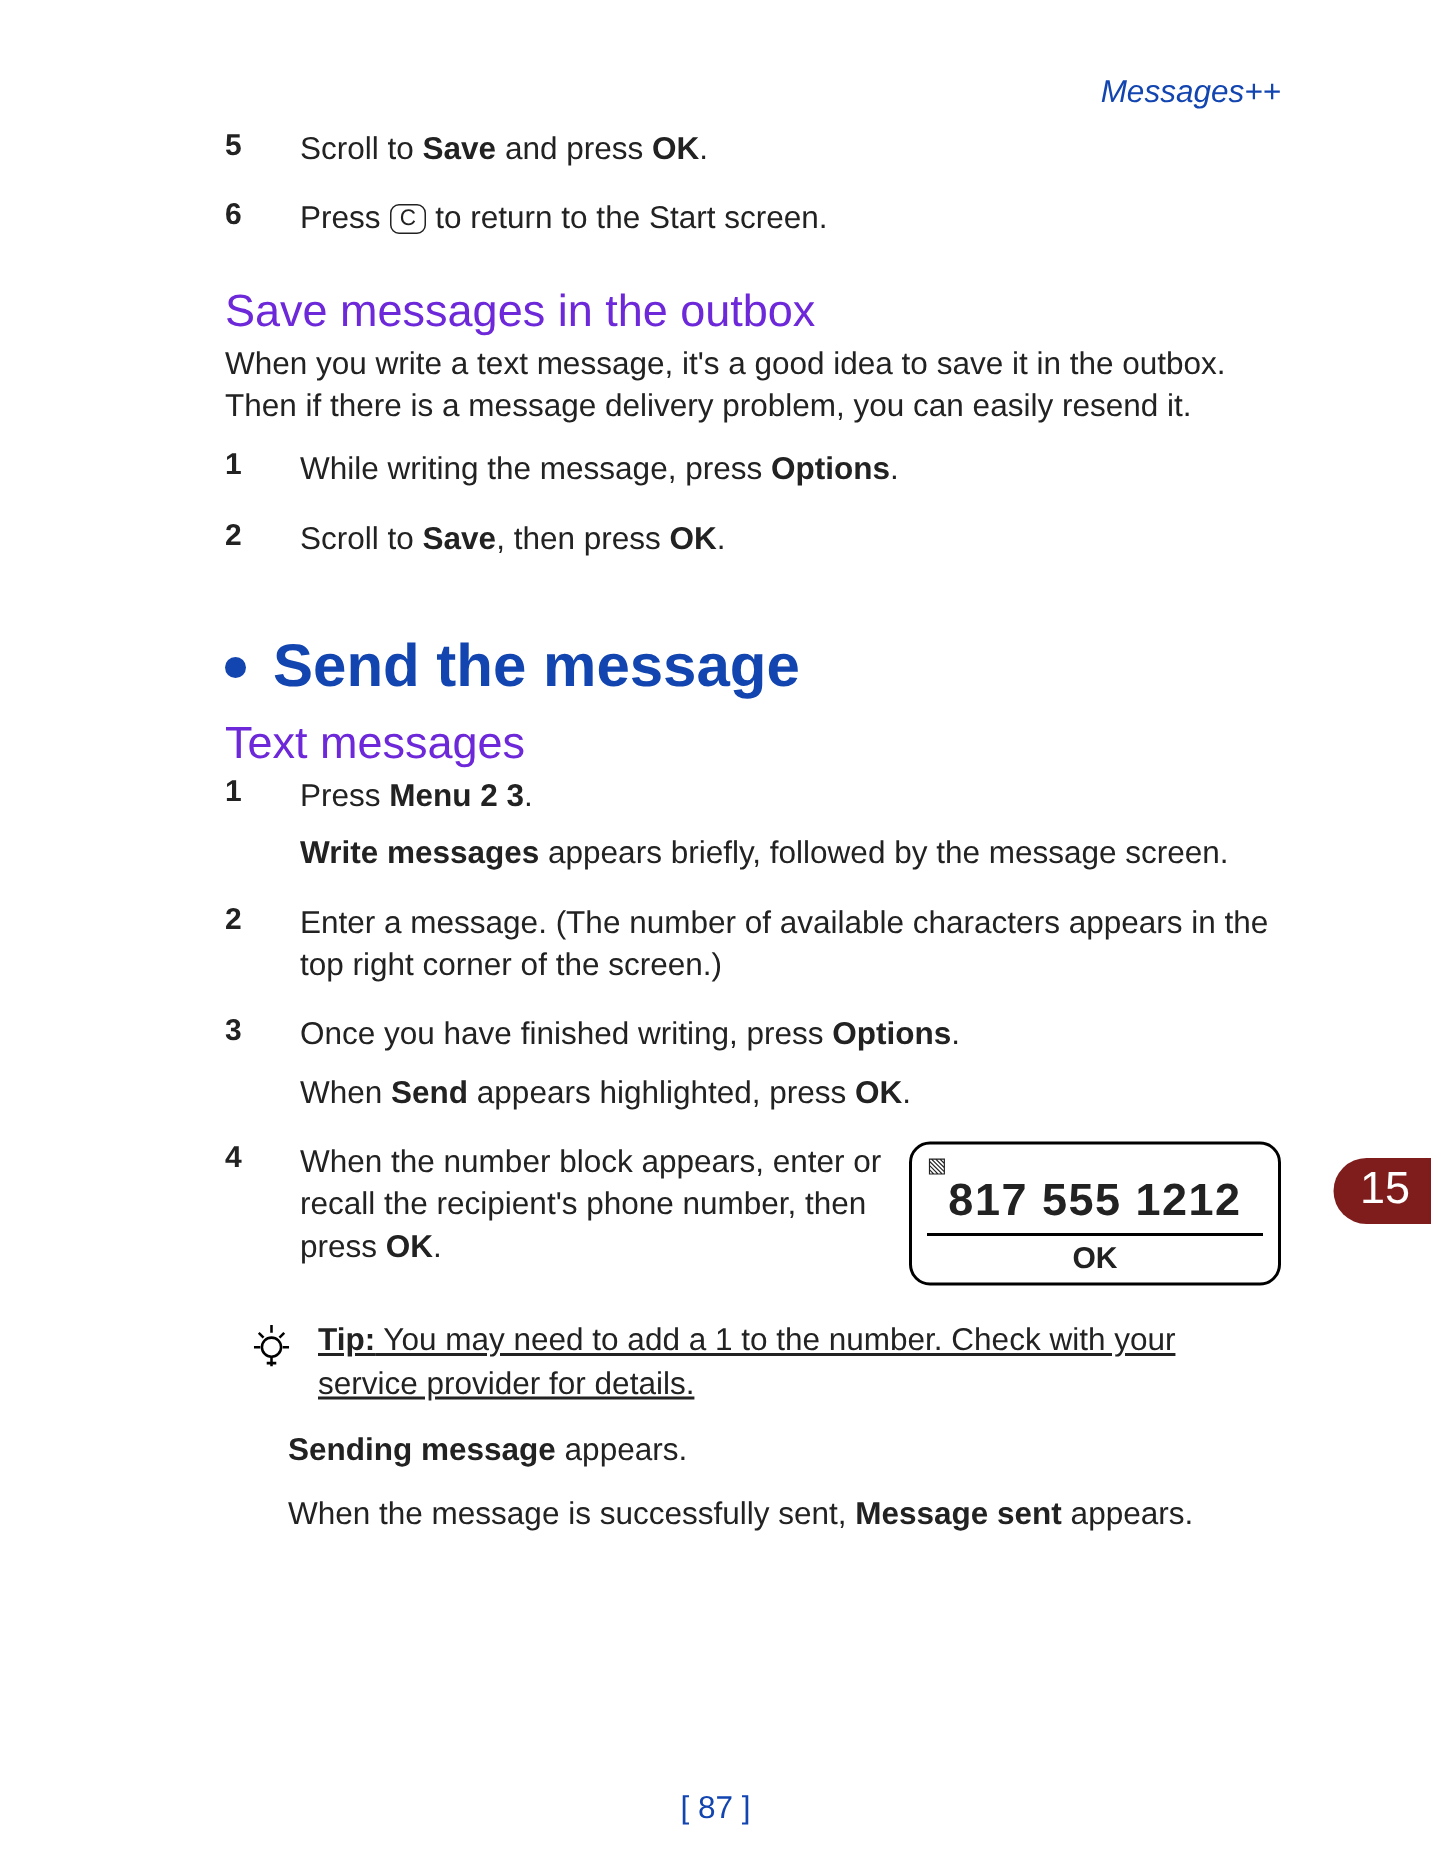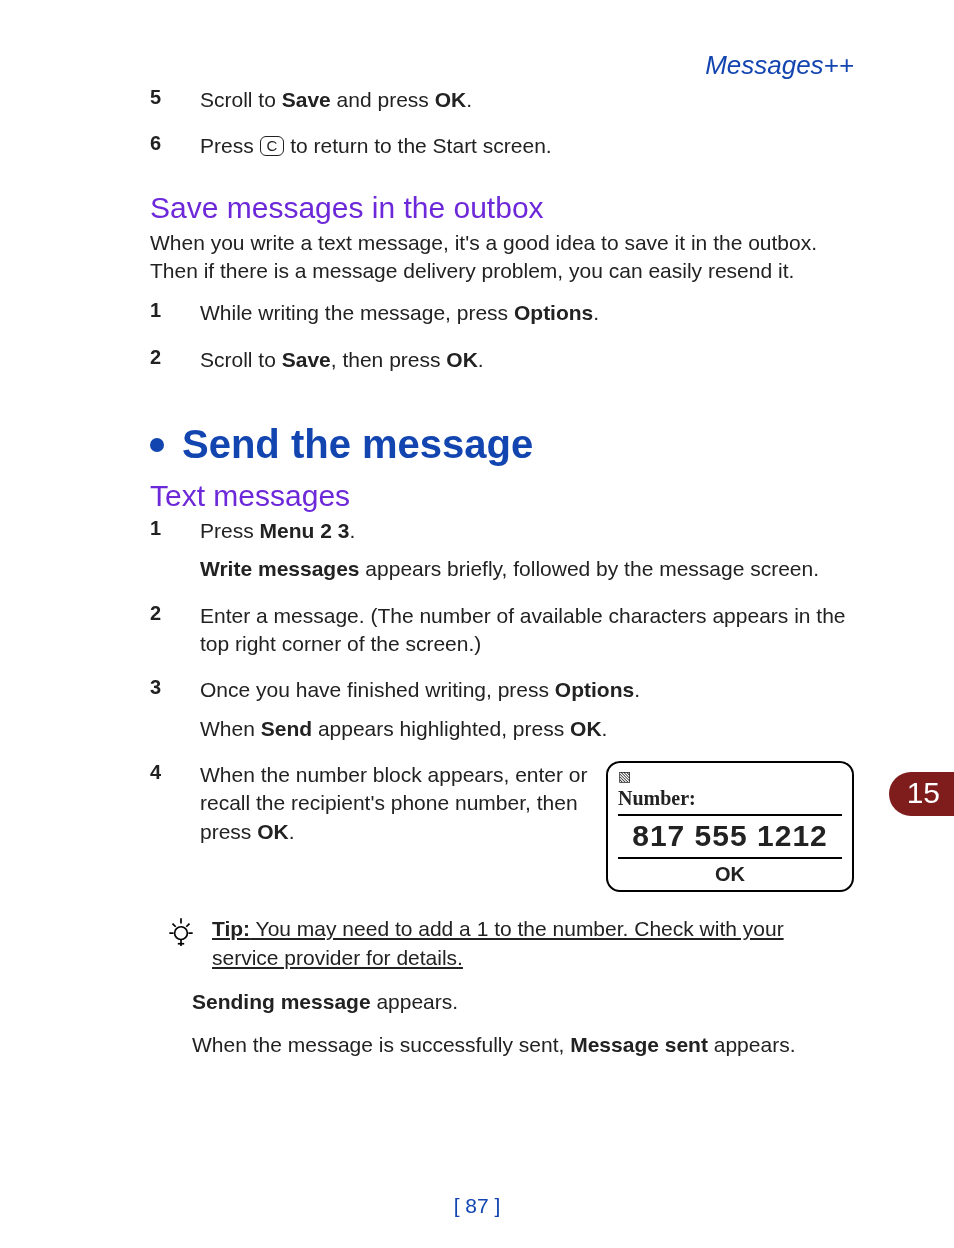--- a/index.html
+++ b/index.html
@@ -16,21 +16,21 @@
     box-sizing: border-box;
   }
   * { box-sizing: border-box; }
   .page { padding: 50px 100px 0 150px; }
   .header-label {
     position: absolute;
     top: 50px;
     right: 100px;
     color: #1245b0;
     font-style: italic;
-    font-size: 26px;
+    font-size: 21px;
   }
   .ol-step {
     display: flex;
     margin-bottom: 8px;
   }
   .ol-num {
     width: 50px;
     flex-shrink: 0;
     font-weight: bold;
     font-size: 20px;
@@ -218,21 +218,20 @@
 
   <div class="ol-step">
     <div class="ol-num">4</div>
     <div class="ol-text">
       <div class="step4-row">
         <div class="step4-text">
           <span>When the number block appears, enter or recall the recipient's phone number, then press </span><strong>OK</strong><span>.</span>
         </div>
         <div class="phone-box">
           <div class="phone-squiggle">▧</div>
-          <div class="phone-label">Number:</div>
           <div class="phone-number">817 555 1212</div>
           <div class="phone-ok">OK</div>
         </div>
       </div>
     </div>
   </div>
 
   <div class="tip-row">
     <div class="tip-icon">
       <svg viewBox="0 0 32 32" width="34" height="34">

